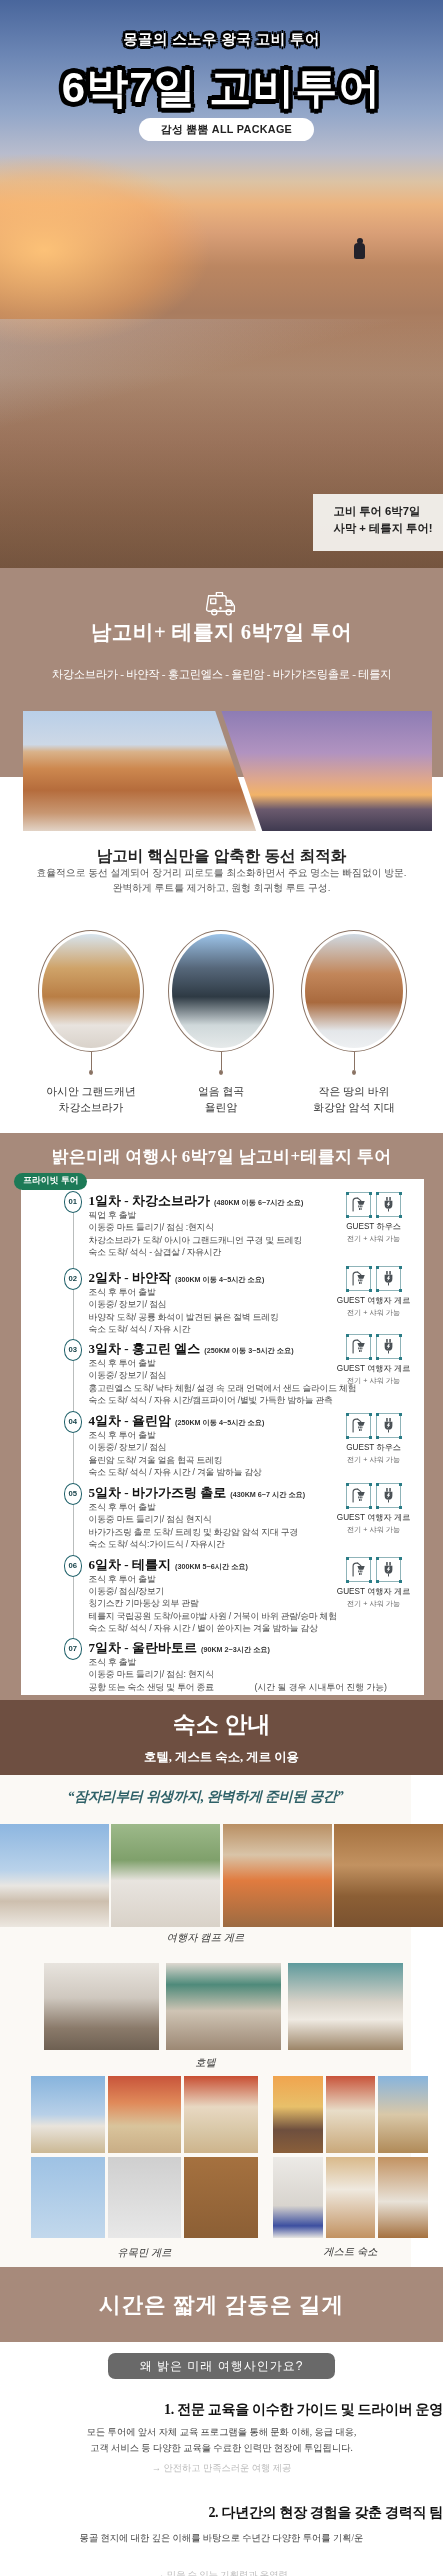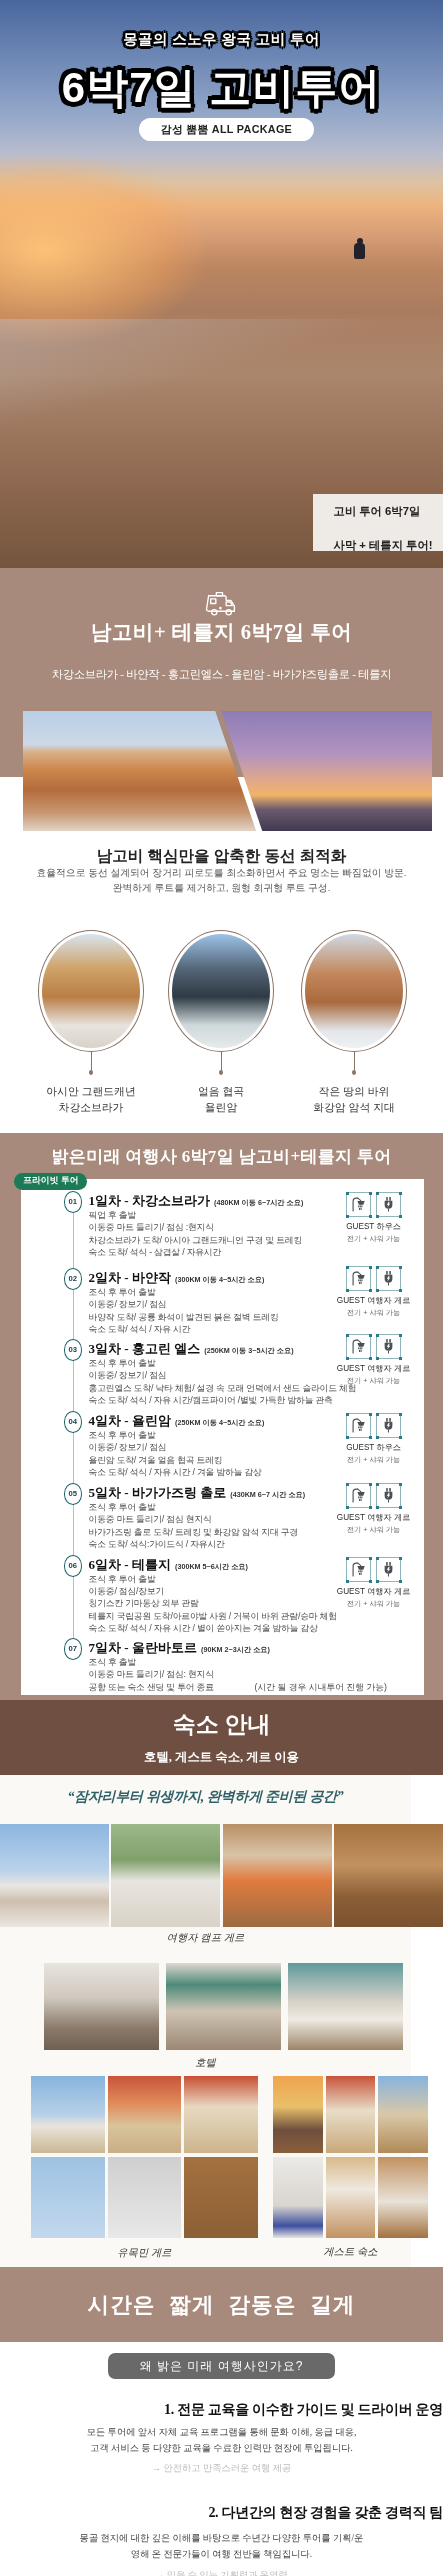--- a/index.html
+++ b/index.html
@@ -22,21 +22,21 @@
   .hero-badge { top:118px; left:139px; width:175px; height:23px; background:#fff; border-radius:12.4px;
     display:flex; align-items:center; justify-content:center; font-size:10.8px; font-weight:bold; color:#222; letter-spacing:0.3px; }
   .dune-shadow { top:319px; left:0; width:443px; height:249px;
     background:linear-gradient(165deg, rgba(196,206,224,.35) 0%, rgba(196,206,224,0) 30%),
                linear-gradient(180deg, rgba(0,0,0,0) 0%, rgba(90,60,40,.25) 60%, rgba(70,45,30,.35) 100%); }
   .person { top:243px; left:354px; width:11.3px; height:15.5px; background:#23222b; border-radius:4.1px 4.1px 2.1px 2.1px; }
   .person::before { content:""; position:absolute; top:-5.2px; left:2.6px; width:6.2px; height:6.2px; border-radius:50%; background:#23222b; }
   .hero-caption { top:494px; left:313px; width:130px; height:57px; background:rgba(243,240,236,.96);
     padding:10.3px 0 0 20.6px; color:#222; }
   .hero-caption .l1 { font-size:11.3px; font-weight:bold; }
-  .hero-caption .l2 { font-size:11.3px; font-weight:bold; margin-top:19px; }
+  .hero-caption .l2 { font-size:11.3px; font-weight:bold; margin-top:2px; }
 
   
   #sec-route { top:568px; height:565px; width:443px; background:#fff; }
   .band-a { top:0; left:0; width:443px; height:209px; background:#a78a7b; }
   .camper { top:20.6px; }
   .band-a-title { top:50px; font-size:20.6px; font-weight:bold; color:#fff; letter-spacing:0.5px; }
   .band-a-route { top:99px; font-size:11.3px; color:#fff; letter-spacing:-0.3px; }
   .collage { top:143px; left:23px; width:409px; height:120px; }
   .collage .ph-l { position:absolute; inset:0; clip-path:polygon(0 0, 47% 0, 57% 100%, 0 100%);
     background:linear-gradient(180deg,#b9cfe8 0%,#cdd8e6 28%,#d9b28a 34%,#cd884f 48%,#b56c3c 66%,#c89772 85%,#e2d3c6 100%); }
@@ -111,21 +111,21 @@
   .ph-nomad6 { background:linear-gradient(180deg,#a5713f 0%,#8c5f35 100%); }
   .ph-guest1 { background:linear-gradient(180deg,#f0a44e 0%,#e8c06a 40%,#6e4f3e 70%,#8a5f3a 100%); }
   .ph-guest2 { background:linear-gradient(180deg,#c8543a 0%,#e8ddc8 45%,#c9a87a 100%); }
   .ph-guest3 { background:linear-gradient(180deg,#87b4dd 0%,#d9c8a8 50%,#b08a58 100%); }
   .ph-guest4 { background:linear-gradient(180deg,#eceae6 0%,#d8d4ce 60%,#3c4fa0 85%,#e8e6e2 100%); }
   .ph-guest5 { background:linear-gradient(180deg,#d9b98a 0%,#efe9df 40%,#c29261 100%); }
   .ph-guest6 { background:linear-gradient(180deg,#c29261 0%,#e8e2d8 55%,#a5713f 100%); }
 
   
   #sec-slogan { top:2267px; height:75px; width:443px; background:#a78a7b; }
-  .slogan-text { top:23px; font-size:21.6px; font-weight:bold; color:#fff; letter-spacing:1px;font-family:Liberation Mono, monospace; }
+  .slogan-text { top:23px; font-size:21.6px; font-weight:bold; color:#fff; letter-spacing:1px; }
 
   
   #sec-why { top:2342px; height:317px; width:443px; background:#fff; }
   .why-pill { top:11.3px; left:108px; width:227px; height:26px; background:#696969; border-radius:7.2px;
     display:flex; align-items:center; justify-content:center; color:#fff; font-size:12px; letter-spacing:1px; }
   .why-h { position:absolute; left:0; right:0; text-align:right; font-size:14px; font-weight:bold; color:#111; letter-spacing:-0.3px; }
   .why-l { position:absolute; left:0; right:0; text-align:center; font-size:9.3px; color:#3f3f3f; }
   .why-n { position:absolute; left:0; right:0; text-align:center; font-size:9.3px; color:#bcbcbc; }
 
   svg { display:block; }
@@ -471,19 +471,18 @@
   <section class="abs" id="sec-why">
     <div class="abs why-pill">왜 밝은 미래 여행사인가요?</div>
 
     <div class="why-h serif" style="top:59px">1. 전문 교육을 이수한 가이드 및 드라이버 운영</div>
     <div class="why-l serif" style="top:84px">모든 투어에 앞서 자체 교육 프로그램을 통해 문화 이해, 응급 대응,</div>
     <div class="why-l serif" style="top:100px">고객 서비스 등 다양한 교육을 수료한 인력만 현장에 투입됩니다.</div>
     <div class="why-n serif" style="top:120px">→ 안전하고 만족스러운 여행 제공</div>
 
     <div class="why-h serif" style="top:162px">2. 다년간의 현장 경험을 갖춘 경력직 팀</div>
     <div class="why-l serif" style="top:190px">몽골 현지에 대한 깊은 이해를 바탕으로 수년간 다양한 투어를 기획/운</div>
-    <div class="why-l serif" style="top:206px">영해 온 전문가들이 여행 전반을 책임집니다.</div>
     <div class="why-n serif" style="top:227px">→ 믿을 수 있는 기획력과 운영력</div>
 
   </section>
 
 </div>
 
 
 </body></html>

